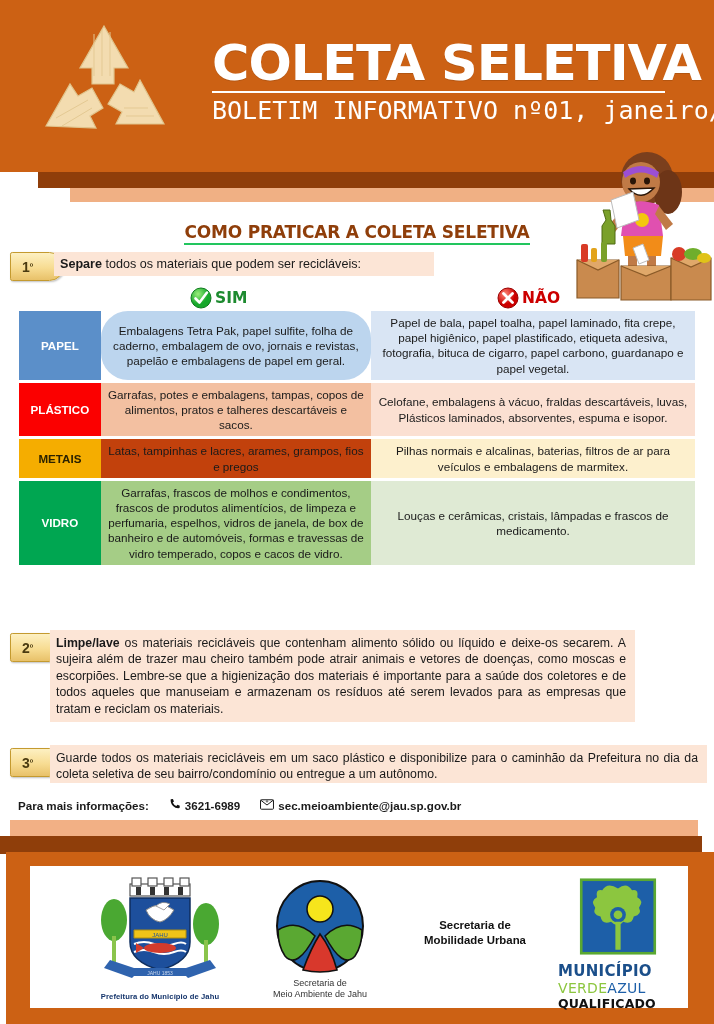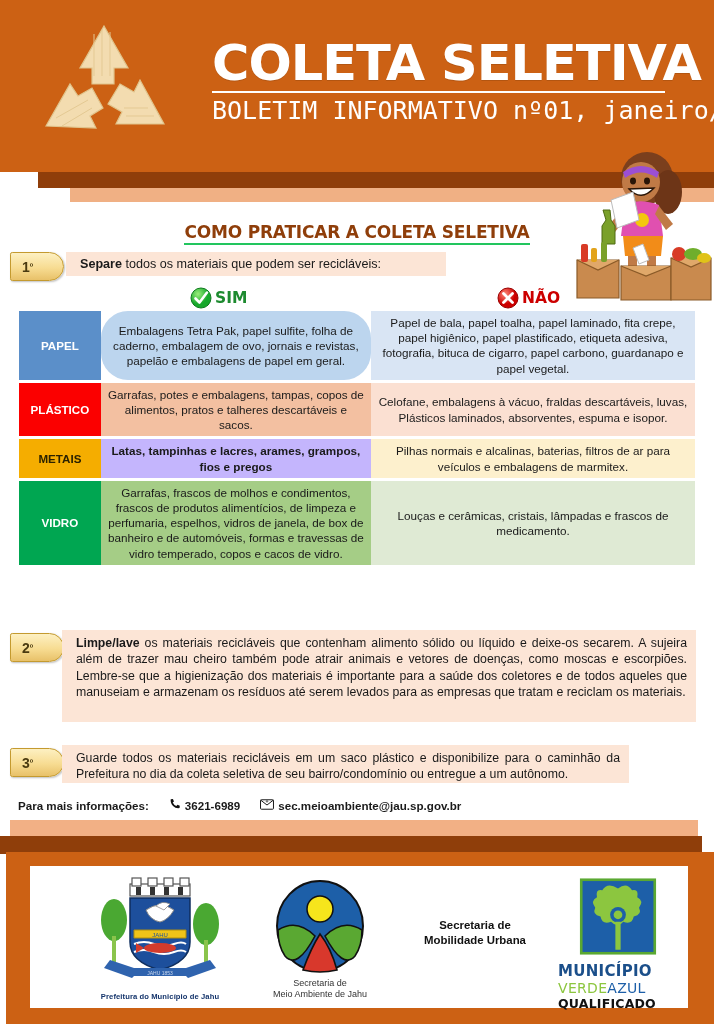--- a/index.html
+++ b/index.html
@@ -88,23 +88,22 @@
   }
   .step sup{font-size:9px;vertical-align:super;}
 
   .step-text{
     position:absolute;
     background:#fce5d6;
     color:#1a1a1a;
     font-size:12.3px;
     line-height:16.4px;
     text-align:justify;
-    padding:5px 9px 5px 14px;
+    padding:5px 9px 5px 6px;
     box-sizing:border-box;
-    margin-left:12px;
   }
   .step-text b{font-weight:bold;}
 
   
   .step1{left:10px;top:252px;}
   .step1-text{
     left:54px;top:252px;width:380px;height:24px;
     padding-top:4px;font-size:12.6px;
   }
 
@@ -151,34 +150,34 @@
   
   .r-papel .cat{background:#5b8fc9;}
   .r-papel .yes{background:#bcd5ee;border-radius:27px;}
   .r-papel .no{background:#d9e5f4;}
   
   .r-plast .cat{background:#fb0000;}
   .r-plast .yes{background:#f3c0a1;}
   .r-plast .no{background:#fbe0d2;}
   
   .r-metal .cat{background:#f5ad00;color:#2b2200;}
-  .r-metal .yes{background:#c4b5fd;font-weight:bold;}
+  .r-metal .yes{background:#c2410c;}
   .r-metal .no{background:#fdf0cd;}
   
   .r-vidro .cat{background:#00a651;}
   .r-vidro .yes{background:#a5cd86;}
   .r-vidro .no{background:#dfead4;}
 
   .gap-row td{padding:0;height:3px;background:#ffffff;}
 
   
   .step2{left:10px;top:633px;}
-  .step2-text{left:50px;top:630px;width:634px;height:92px;}
+  .step2-text{left:50px;top:630px;width:585px;height:92px;}
   .step3{left:10px;top:748px;}
-  .step3-text{left:50px;top:745px;width:567px;height:38px;}
+  .step3-text{left:50px;top:745px;width:657px;height:38px;}
 
   
   .contact{
     position:absolute;left:18px;top:798px;
     font-size:11.6px;font-weight:bold;color:#1a1a1a;
     display:flex;align-items:center;gap:4px;
     white-space:nowrap;
   }
   .contact .sp{display:inline-block;width:12px;}
 

